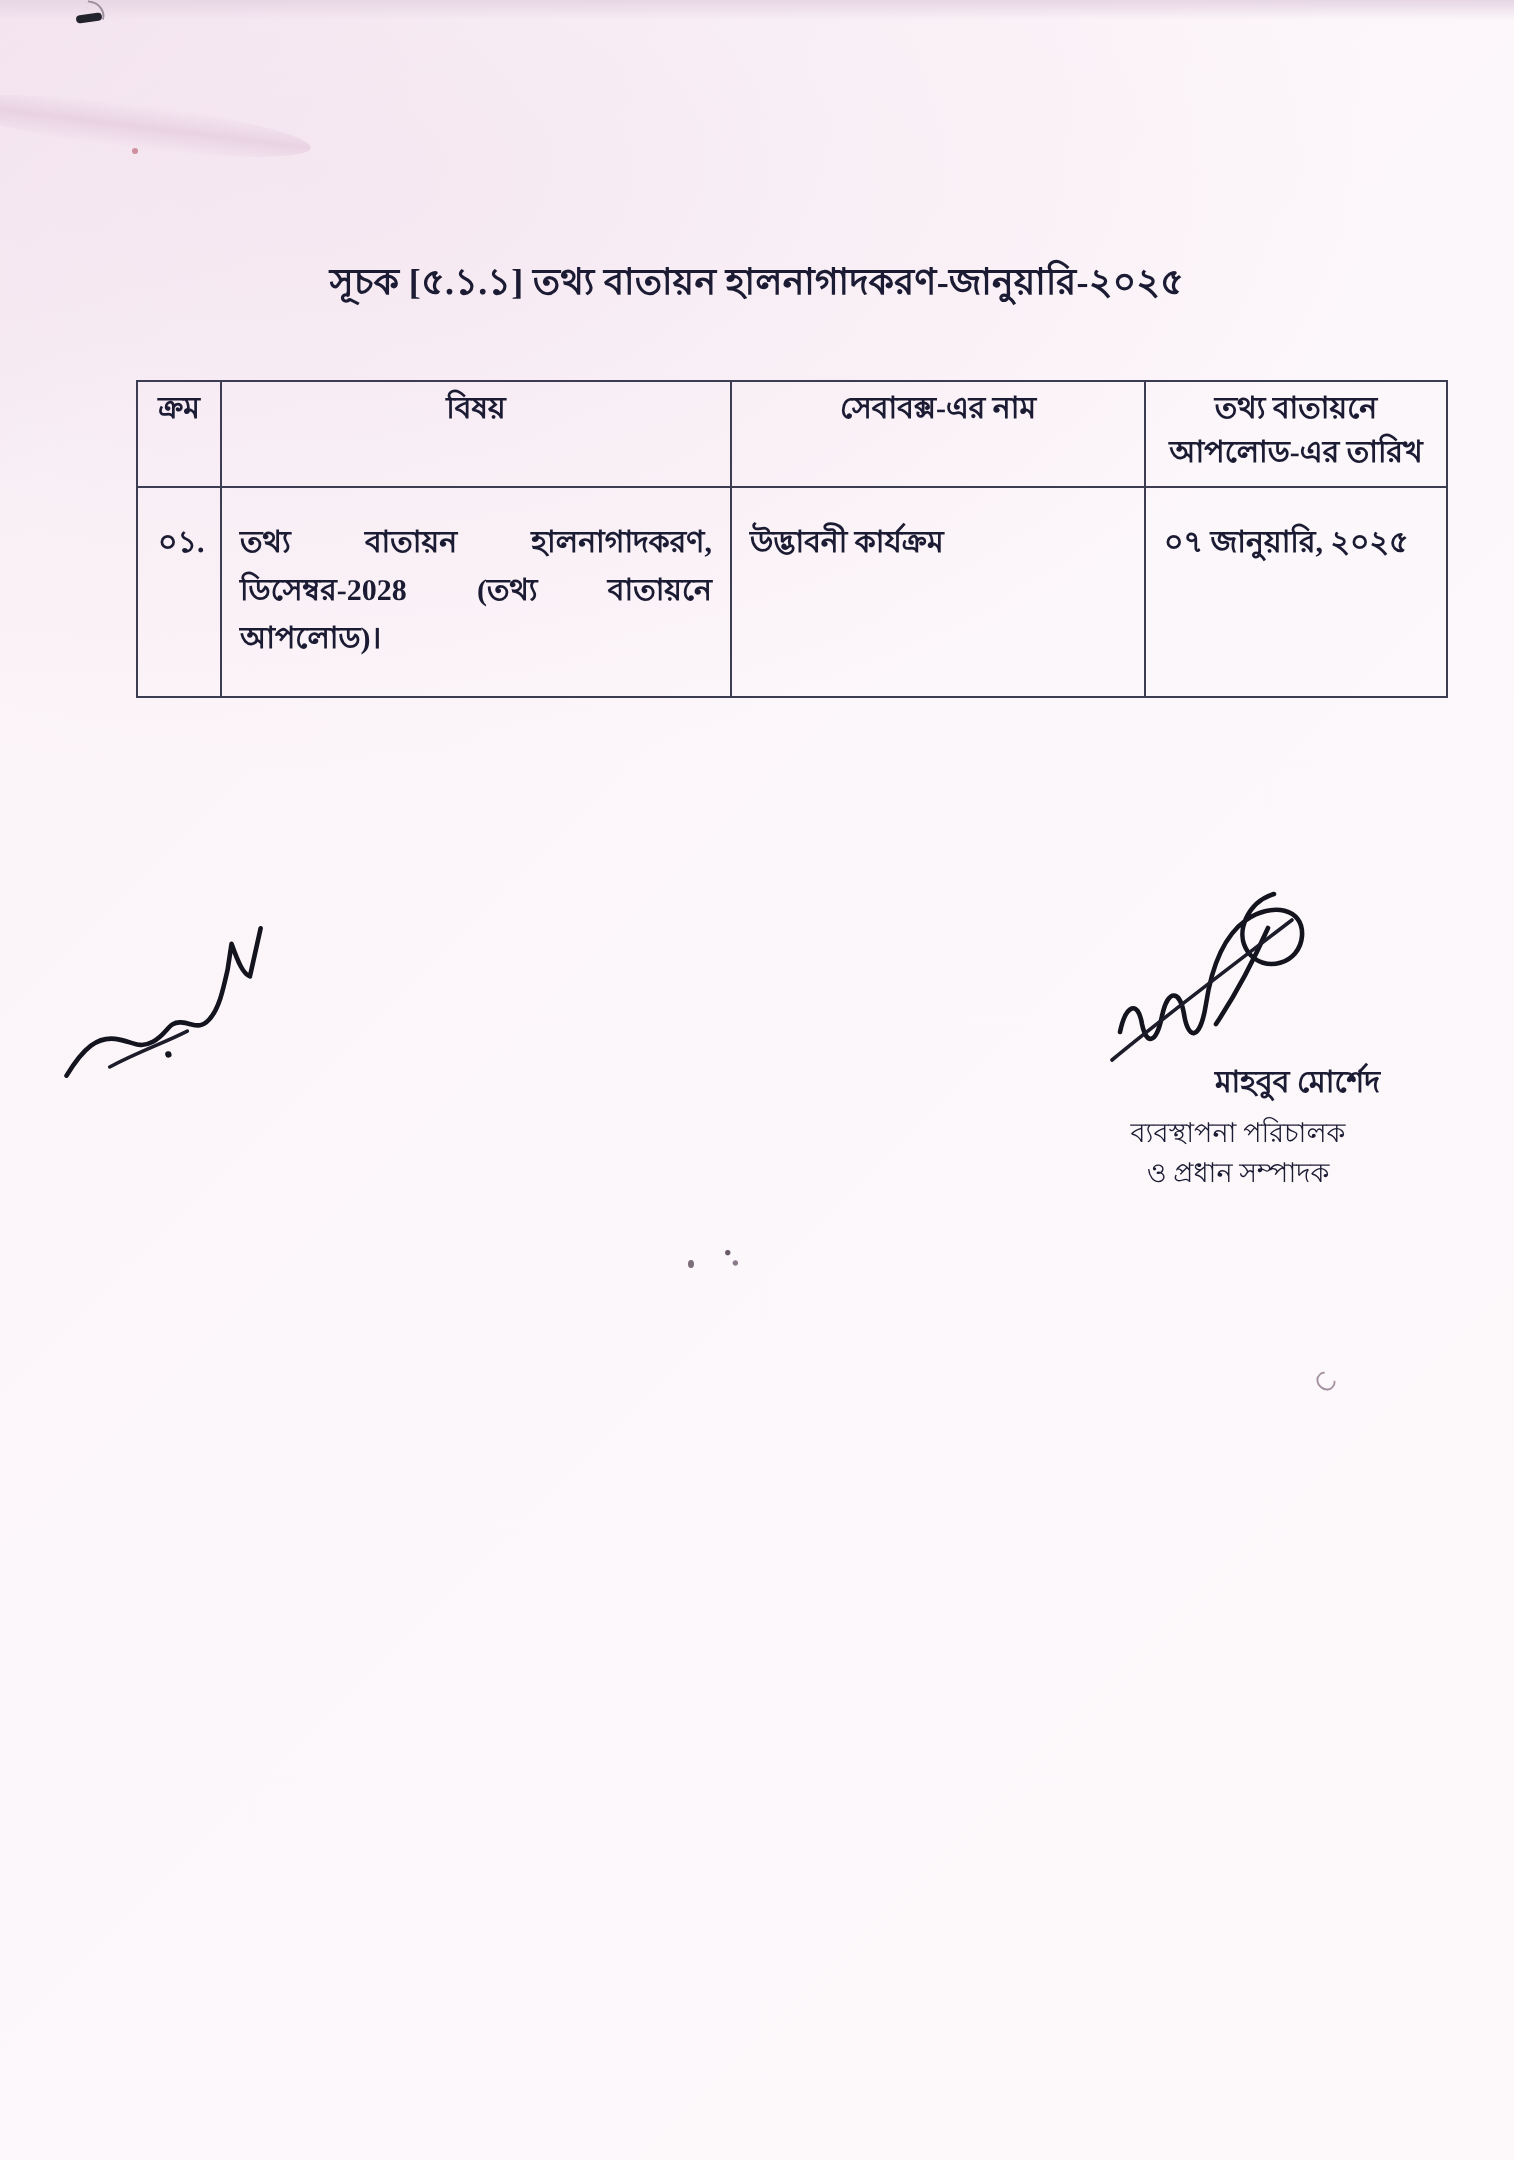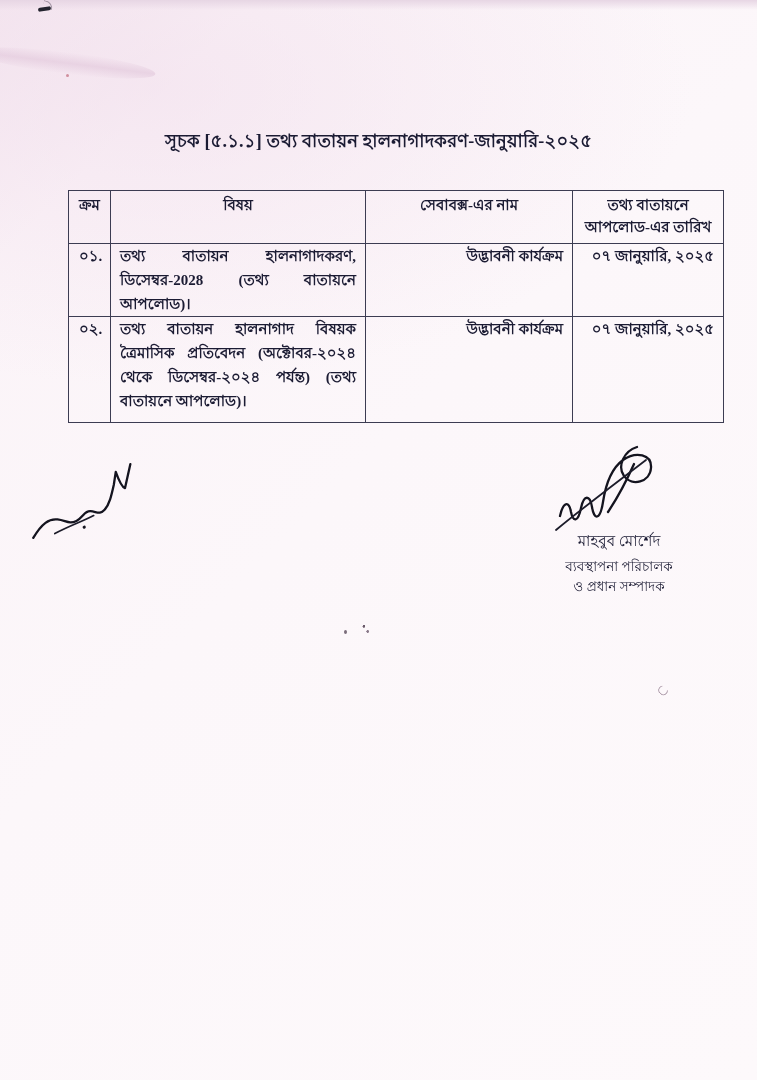--- a/index.html
+++ b/index.html
@@ -42,39 +42,39 @@
     border:1.5px solid #3c3c52; vertical-align:top;margin-top:46px;
   }
   .data-table th {
     font-weight:700; text-align:center; font-size:15px;
     padding:4px 6px; line-height:1.45;
   }
   .data-table thead tr { height:42px; }
   .data-table tbody tr.row-1 { height:58px; }
   .data-table tbody tr.row-2 { height:106px; }
   .data-table td {
-    font-size:15px; font-weight:600; padding:0 9px; line-height:1.6;
+    font-size:15px; font-weight:600; padding:16px 9px; line-height:1.6;
   }
   td.cell-serial { text-align:left; padding-left:10px; }
   td.cell-subject { text-align:justify; }
-  td.cell-service, td.cell-date { text-align:right; }
+  td.cell-service, td.cell-date { text-align:left; }
   .sig-left {
     position:absolute; left:22px; top:462px; width:130px; height:95px;
     transform:rotate(-14deg);
   }
   .sig-right {
     position:absolute; left:550px; top:438px; width:118px; height:100px;
   }
   .sig-stroke { stroke:#14141f; stroke-width:2.3; fill:none;
     stroke-linecap:round; stroke-linejoin:round; }
   .sig-stroke-thin { stroke:#1c1c2a; stroke-width:1.8; fill:none; stroke-linecap:round; }
   .sign-block {
     position:absolute; left:548px; top:529px; width:142px; text-align:center;
   }
-  .sign-name { font-size:15px; font-weight:400; margin-bottom:3px; }
+  .sign-name { font-size:15px; font-weight:700; margin-bottom:3px;text-align:right; }
   .sign-role { font-size:13.5px; font-weight:400; line-height:1.5; }
   .speck-a { position:absolute; left:344px; top:630px; width:3px; height:4px;
     background:#5a4a5a; border-radius:50%; opacity:.8; }
   .speck-b { position:absolute; left:360px; top:625px; width:12px; height:10px;
     background:
       radial-gradient(circle at 3px 2px, #6a5a6a 1.1px, rgba(0,0,0,0) 1.6px),
       radial-gradient(circle at 8px 6px, #8a7a8a 1.1px, rgba(0,0,0,0) 1.6px);
     transform:rotate(15deg); }
   .speck-c { position:absolute; left:658px; top:686px; width:10px; height:9px;
     border:1.6px solid #9a8496; border-radius:50%; border-top-color:transparent;
@@ -109,26 +109,20 @@
         <th>তথ্য বাতায়নে আপলোড-এর তারিখ</th>
       </tr>
     </thead>
     <tbody>
       <tr class="row-1">
         <td class="cell-serial">০১.</td>
         <td class="cell-subject">তথ্য বাতায়ন হালনাগাদকরণ, ডিসেম্বর-2028 (তথ্য বাতায়নে আপলোড)।</td>
         <td class="cell-service">উদ্ভাবনী কার্যক্রম</td>
         <td class="cell-date">০৭ জানুয়ারি, ২০২৫</td>
       </tr>
-      <tr class="row-2">
-        <td class="cell-serial">০২.</td>
-        <td class="cell-subject">তথ্য বাতায়ন হালনাগাদ বিষয়ক ত্রৈমাসিক প্রতিবেদন (অক্টোবর-২০২৪ থেকে ডিসেম্বর-২০২৪ পর্যন্ত) (তথ্য বাতায়নে আপলোড)।</td>
-        <td class="cell-service">উদ্ভাবনী কার্যক্রম</td>
-        <td class="cell-date">০৭ জানুয়ারি, ২০২৫</td>
-      </tr>
     </tbody>
   </table>
 
   <svg class="sig-left" viewBox="0 0 130 95" aria-hidden="true">
     <path class="sig-stroke" d="M6,62 C18,50 26,47 34,50 C42,53 44,58 52,56 C60,54 62,48 68,50 C74,52 76,56 82,52 C88,48 92,40 97,30 L102,18 C103,28 104,34 107,36 L118,14"></path>
     <path class="sig-stroke-thin" d="M28,63 C44,59 57,58 70,55"></path>
     <circle cx="58" cy="64" r="1.6" fill="#14141f"></circle>
   </svg>
 
   <svg class="sig-right" viewBox="0 0 118 100" aria-hidden="true">

